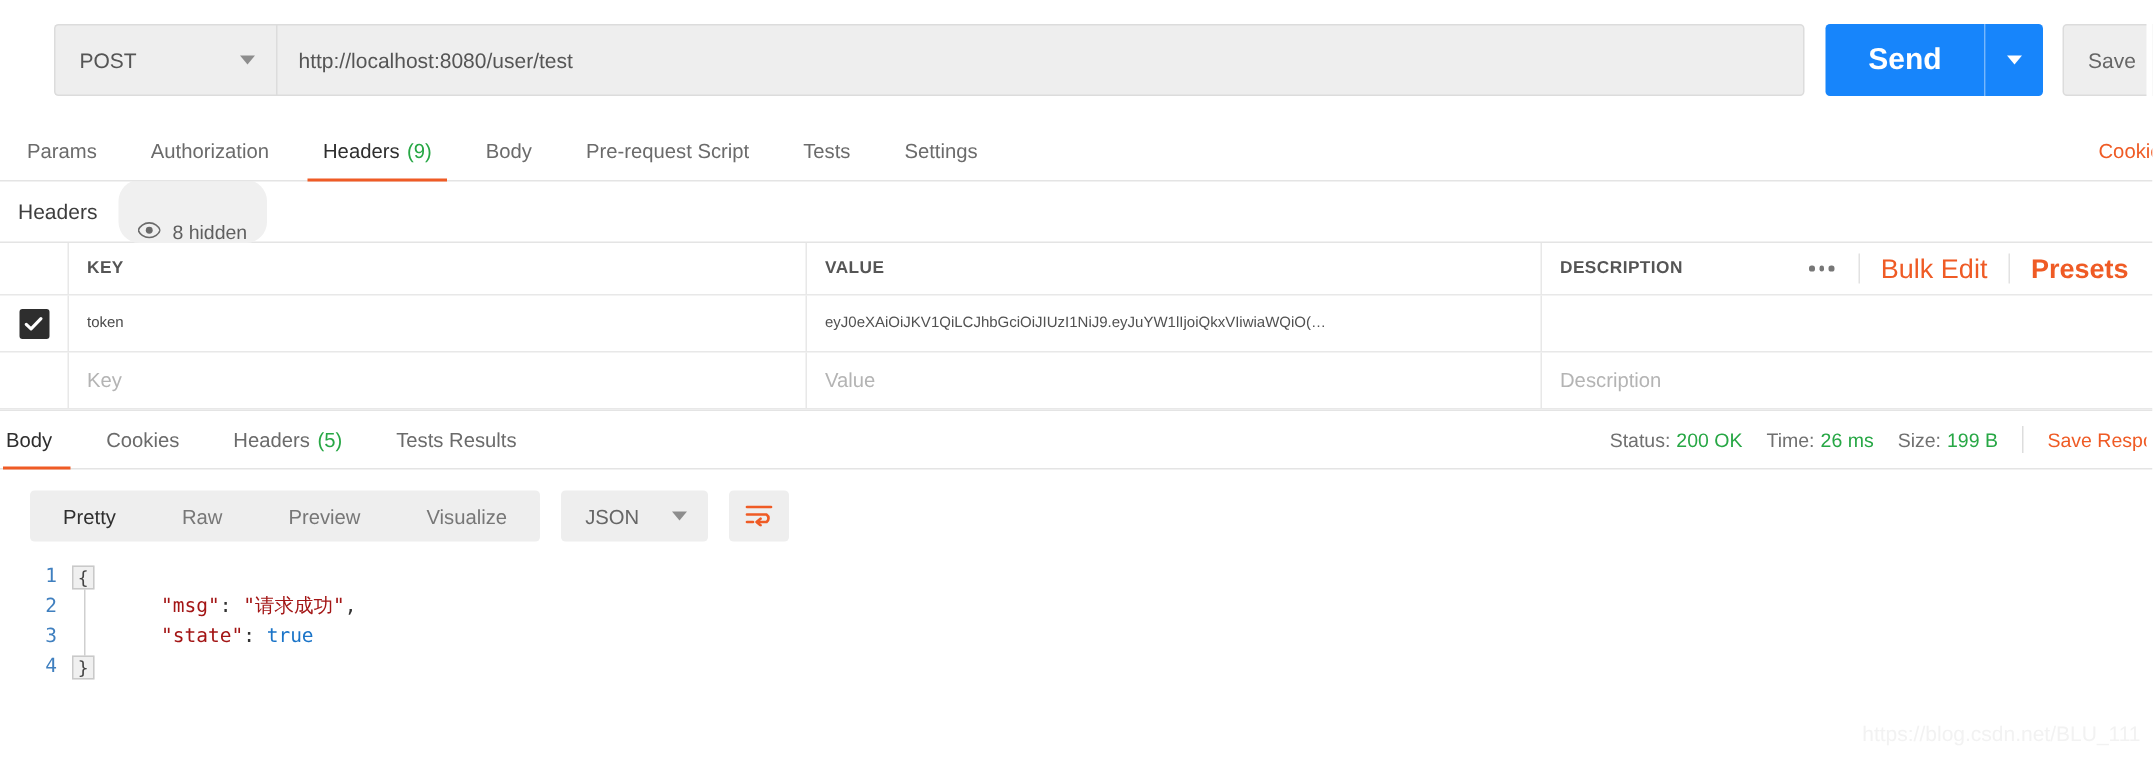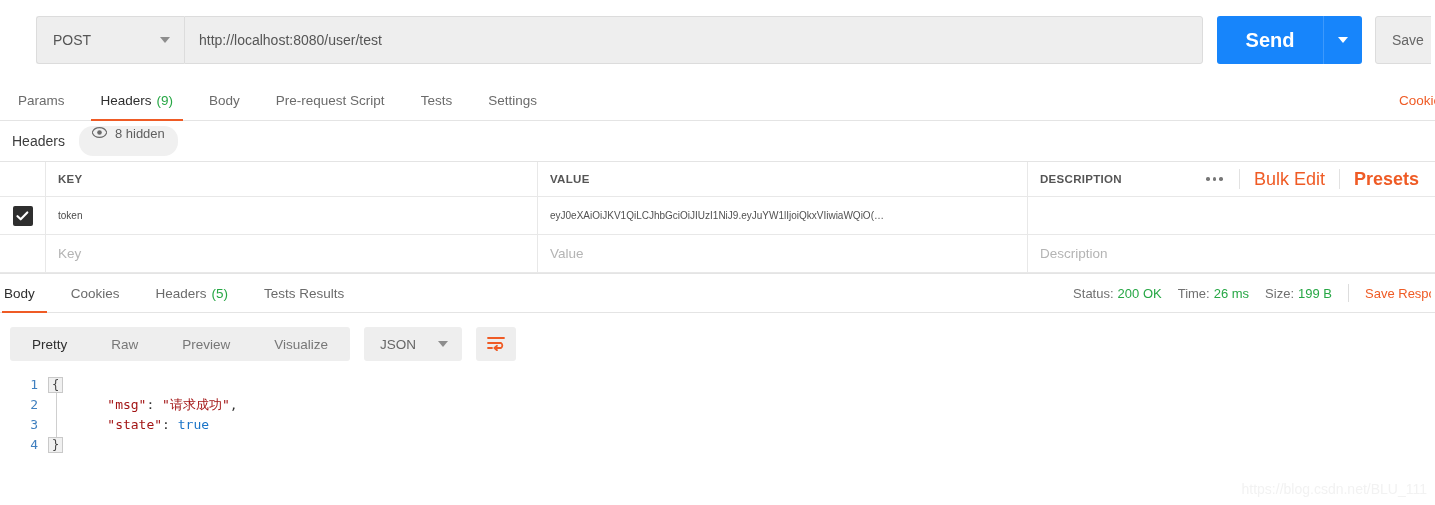--- a/index.html
+++ b/index.html
@@ -179,24 +179,24 @@
     background: #fff;
   }
   .headers-title {
     font-size: 14px;
     color: #3d3d3d;
     margin-right: 14px;
   }
   .hidden-pill {
     background: #f0f0f0;
     border-radius: 14px;
-    height: 30px;
+    height: 42px;
     padding: 0 13px;
     display: flex;
-    align-items: flex-start;
+    align-items: flex-end;
     gap: 8px;
     font-size: 13px;
     color: #5f5f5f;
     cursor: pointer;
   }
   .eye-icon { display: block; }
 
   
   .headers-table {
     border-top: 1px solid #e4e4e4;
@@ -313,21 +313,21 @@
     width: 66px;
     overflow: hidden;
     white-space: nowrap;
   }
 
   
   .body-toolbar {
     height: 62px;
     display: flex;
     align-items: center;
-    padding-left: 10px;
+    padding-left: 20px;
     gap: 14px;
     background: #fff;
   }
   .seg-group {
     display: flex;
     background: #eeeeee;
     border-radius: 3px;
     height: 34px;
     align-items: stretch;
   }
@@ -443,20 +443,23 @@
     </div>
   </div>
   <div class="save-button">Save</div>
 </div>
 <div class="right-edge"></div>
 
 <div class="request-tabs">
   <div class="tab">
     <span>Params</span>
   </div>
+  <div class="tab">
+    <span>Authorization</span>
+  </div>
   <div class="tab active">
     <span>Headers</span>
     <span class="count-green">(9)</span>
   </div>
   <div class="tab">
     <span>Body</span>
   </div>
   <div class="tab">
     <span>Pre-request Script</span>
   </div>

